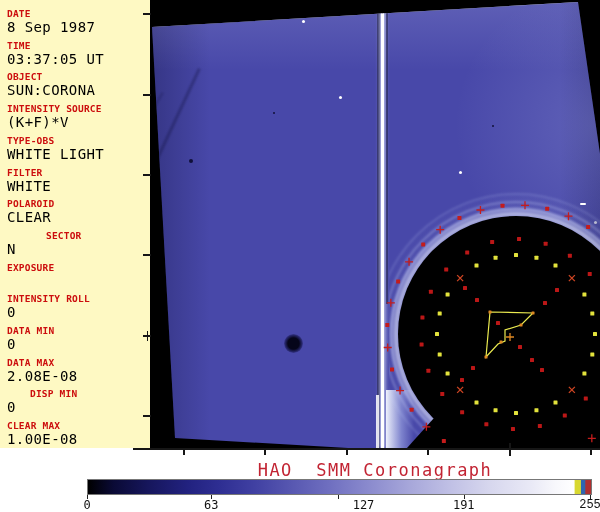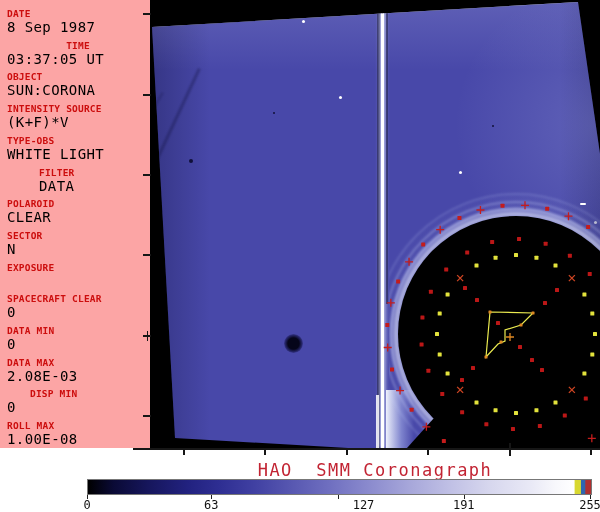--- a/index.html
+++ b/index.html
@@ -2,21 +2,21 @@
 <html><head>
 <meta charset="utf-8">
 <style>
   html,body{margin:0;padding:0;}
   body{
     width:600px;height:512px;position:relative;overflow:hidden;
     background:#ffffff;
     font-family:"DejaVu Sans Mono","Liberation Mono",monospace;
   }
   
-  #sidebar{position:absolute;left:0;top:0;width:150px;height:448px;background:#fca5a5;}
+  #sidebar{position:absolute;left:0;top:0;width:150px;height:448px;background:#fef9c3;}
   .field{position:absolute;left:7px;width:142px;}
   .field .flabel{font-size:9.5px;line-height:11px;letter-spacing:0.2px;font-weight:bold;}
   .field .fvalue{font-size:14px;line-height:15px;letter-spacing:0.4px;margin-top:1px;}
   
   #image-area{position:absolute;left:150px;top:0;width:450px;height:448px;background:#000;overflow:hidden;}
   #sky{
     position:absolute;left:0;top:0;width:450px;height:448px;
     clip-path:polygon(2px 27px,428px 2px,450px 154px,450px 448px,198px 448px,25px 438px);
     background:
       radial-gradient(circle 185px at 366px 328px, rgba(205,212,248,0.38), rgba(205,212,248,0.10) 62%, rgba(205,212,248,0) 74%),
@@ -73,68 +73,68 @@
 </style>
 </head>
 <body>
 
 <div id="sidebar">
     <div class="field" style="top: 8px;">
       <div class="flabel" style="color: rgb(204, 13, 13);">DATE</div>
       <div class="fvalue" style="color: rgb(0, 0, 0);">8 Sep 1987</div>
     </div>
     <div class="field" style="top: 39.7px;">
-      <div class="flabel" style="color: rgb(204, 13, 13); text-align: center;">TIME</div>
+      <div class="flabel" style="color: rgb(204, 13, 13);">TIME</div>
       <div class="fvalue" style="color: rgb(0, 0, 0);">03:37:05 UT</div>
     </div>
     <div class="field" style="top: 71.4px;">
       <div class="flabel" style="color: rgb(204, 13, 13);">OBJECT</div>
       <div class="fvalue" style="color: rgb(0, 0, 0);">SUN:CORONA</div>
     </div>
     <div class="field" style="top: 134.8px;">
       <div class="flabel" style="color: rgb(204, 13, 13);">TYPE-OBS</div>
       <div class="fvalue" style="color: rgb(0, 0, 0);">WHITE LIGHT</div>
     </div>
     <div class="field" style="top: 103.1px;">
       <div class="flabel" style="color: rgb(204, 13, 13);">INTENSITY SOURCE</div>
       <div class="fvalue" style="color: rgb(0, 0, 0);">(K+F)*V</div>
     </div>
-    <div class="field" style="top: 166.5px; margin-left: 32px;">
+    <div class="field" style="top: 166.5px;">
       <div class="flabel" style="color: rgb(204, 13, 13);">FILTER</div>
-      <div class="fvalue" style="color: rgb(0, 0, 0);">DATA</div>
+      <div class="fvalue" style="color: rgb(0, 0, 0);">WHITE</div>
     </div>
     <div class="field" style="top: 198px;">
       <div class="flabel" style="color: rgb(204, 13, 13);">POLAROID</div>
       <div class="fvalue" style="color: rgb(0, 0, 0);">CLEAR</div>
     </div>
     <div class="field" style="top: 229.9px;">
-      <div class="flabel" style="color: rgb(204, 13, 13);">SECTOR</div>
+      <div class="flabel" style="color: rgb(204, 13, 13); margin-left: 39px;">SECTOR</div>
       <div class="fvalue" style="color: rgb(0, 0, 0);">N</div>
     </div>
     <div class="field" style="top: 261.6px;">
       <div class="flabel" style="color: rgb(204, 13, 13);">EXPOSURE</div>
     </div>
     <div class="field" style="top: 293.3px;">
-      <div class="flabel" style="color: rgb(204, 13, 13);">SPACECRAFT CLEAR</div>
+      <div class="flabel" style="color: rgb(204, 13, 13);">INTENSITY ROLL</div>
       <div class="fvalue" style="color: rgb(0, 0, 0);">0</div>
     </div>
     <div class="field" style="top: 325px;">
       <div class="flabel" style="color: rgb(204, 13, 13);">DATA MIN</div>
       <div class="fvalue" style="color: rgb(0, 0, 0);">0</div>
     </div>
     <div class="field" style="top: 356.7px;">
       <div class="flabel" style="color: rgb(204, 13, 13);">DATA MAX</div>
-      <div class="fvalue" style="color: rgb(0, 0, 0);">2.08E-03</div>
+      <div class="fvalue" style="color: rgb(0, 0, 0);">2.08E-08</div>
     </div>
     <div class="field" style="top: 388.4px;">
       <div class="flabel" style="color: rgb(204, 13, 13); padding-left: 23px;">DISP MIN</div>
       <div class="fvalue" style="color: rgb(0, 0, 0);">0</div>
     </div>
     <div class="field" style="top: 420.1px;">
-      <div class="flabel" style="color: rgb(204, 13, 13);">ROLL MAX</div>
+      <div class="flabel" style="color: rgb(204, 13, 13);">CLEAR MAX</div>
       <div class="fvalue" style="color: rgb(0, 0, 0);">1.00E-08</div>
     </div>
   </div>
 
 <div id="image-area">
   <div id="sky">
     <div class="streak1"></div>
     <div class="streak2"></div>
     <div class="top-bright"></div>
     <div class="pylon-dark-left"></div>
@@ -280,14 +280,14 @@
 <div id="cb-ticks">
     <div class="cbtick" style="left: 87px;"></div>
     <div class="cblabel" style="left: 87px;">0</div>
     <div class="cbtick" style="left: 211.271px;"></div>
     <div class="cblabel" style="left: 211.271px;">63</div>
     <div class="cbtick" style="left: 337.514px;"></div>
     <div class="cblabel" style="left: 337.514px; margin-left: 26px;">127</div>
     <div class="cbtick" style="left: 463.757px;"></div>
     <div class="cblabel" style="left: 463.757px;">191</div>
     <div class="cbtick" style="left: 590px;"></div>
-    <div class="cblabel" style="left: 590px;">255</div>
+    <div class="cblabel" style="left: 590px; font-family: Liberation Mono, monospace;">255</div>
   </div>
 
 </body></html>

